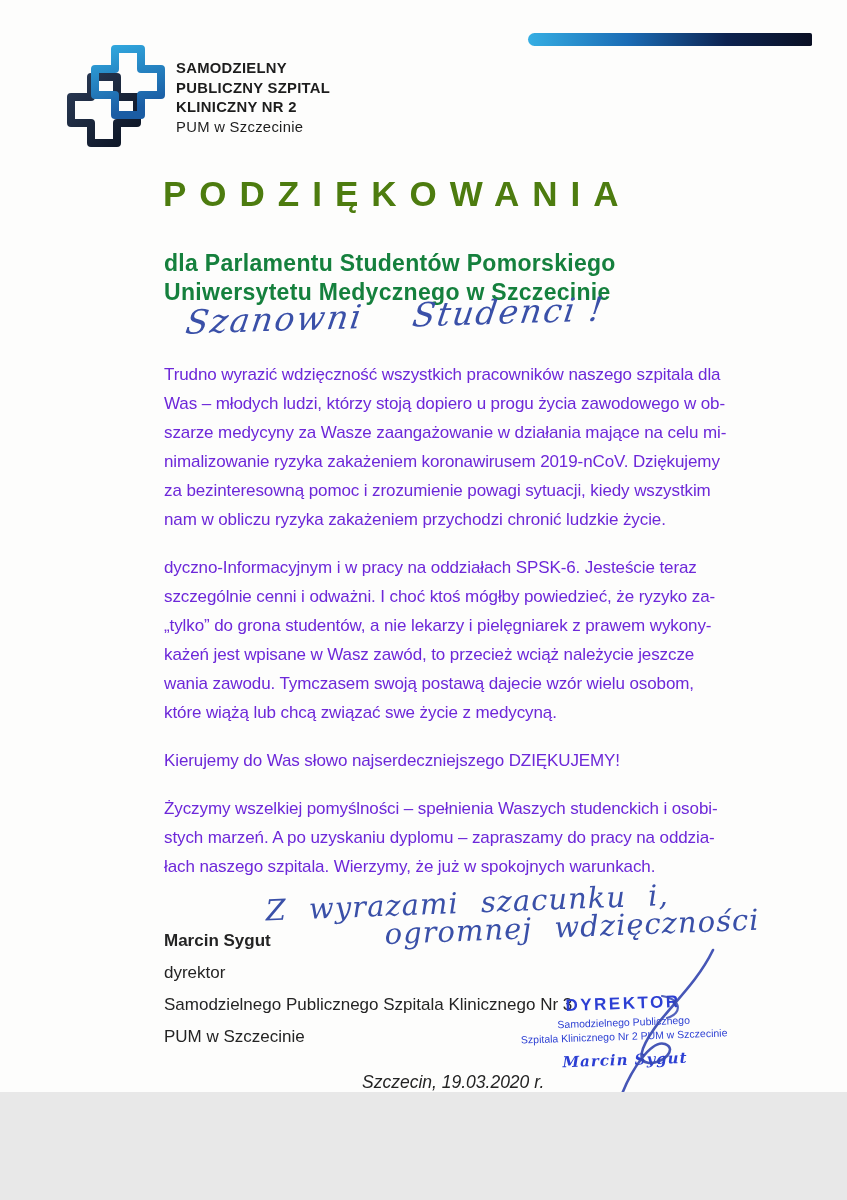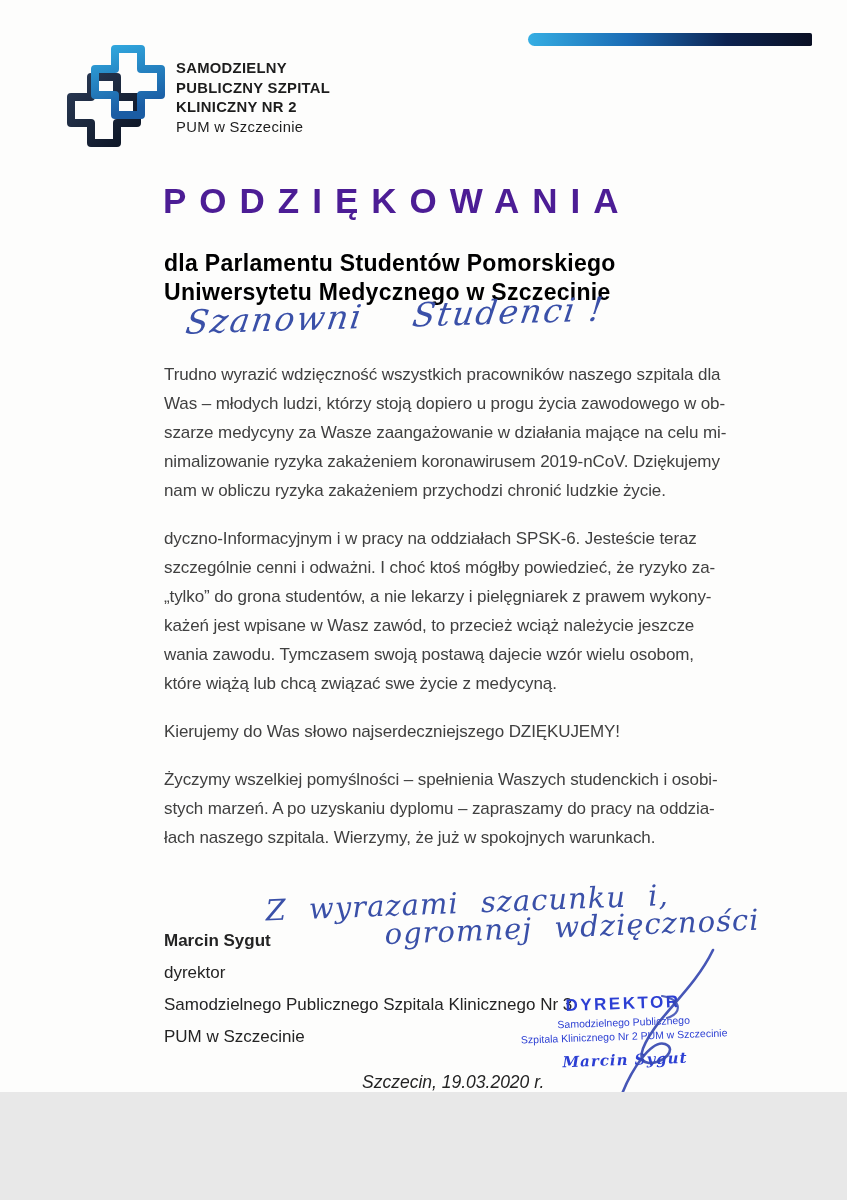--- a/index.html
+++ b/index.html
@@ -12,37 +12,37 @@
   #logo-mark{position:absolute;left:64px;top:36px;}
   #logo-text{position:absolute;left:176px;top:59px;}
   #logo-text .lt{font-size:14.8px;font-weight:700;line-height:19.5px;color:#1d1d1d;letter-spacing:.3px;}
   #logo-text .lt.reg{font-weight:400;}
   .bar{position:absolute;height:13px;}
   #bar-top{left:528px;top:33px;width:284px;border-radius:7px 2px 2px 7px;
     background:linear-gradient(90deg,#35aee3 0%,#1b6cb5 35%,#0d2350 70%,#0a1024 100%);}
   #bar-bottom{left:61px;top:1157px;width:284px;border-radius:2px 7px 7px 2px;
     background:linear-gradient(90deg,#0a1024 0%,#0d2350 30%,#1b6cb5 65%,#35aee3 100%);}
   
-  #doc-title{position:absolute;left:163px;top:181px;font-size:35px;font-weight:700;
-    letter-spacing:13px;color:#4c1d95;white-space:nowrap;}
+  #doc-title{position:absolute;left:163px;top:174px;font-size:35px;font-weight:700;
+    letter-spacing:13px;color:#4d7c0f;white-space:nowrap;}
   
   #recipient{position:absolute;left:164px;top:249px;font-size:23px;font-weight:700;
-    line-height:29px;color:#000000;letter-spacing:.3px;}
+    line-height:29px;color:#15803d;letter-spacing:.3px;}
   #recipient div{white-space:nowrap;}
   
   .hand{font-family:"DejaVu Serif",serif;font-style:italic;color:#3a50a8;}
   #salutation{position:absolute;left:186px;top:296px;font-size:33px;letter-spacing:2px;
     white-space:pre;transform:rotate(-1.8deg) skewX(-10deg);}
   #closing-hand{position:absolute;left:266px;top:884px;font-size:29px;letter-spacing:1px;
     word-spacing:12px;transform:rotate(-2.2deg);}
   #closing-hand .cl2{margin-left:118px;margin-top:-6px;white-space:nowrap;}
   #closing-hand .cl1{white-space:nowrap;}
   
   #body-text{position:absolute;left:164px;top:360px;font-size:17px;line-height:29px;
-    color:#404040;letter-spacing:-.1px;}
+    color:#6d28d9;letter-spacing:-.1px;}
   #body-text .para{margin:0 0 19px 0;}
   #body-text .bl{white-space:nowrap;}
   
   #sig-block{position:absolute;left:164px;top:925px;font-size:17px;line-height:32px;color:#242424;}
   #sig-block .sig-name{font-weight:700;}
   #sig-block div{white-space:nowrap;}
   
   #stamp{position:absolute;left:528px;top:994px;width:192px;display:flex;flex-direction:column;
     align-items:center;color:#2c3fd3;transform:rotate(-2deg);}
   #stamp .stamp-title{font-size:17px;font-weight:700;letter-spacing:2.5px;}
@@ -92,20 +92,21 @@
   </div>
 
   <div id="salutation" class="hand">Szanowni    Studenci !</div>
 
   <div id="body-text">
     <div class="para">
       <div class="bl">Trudno wyrazić wdzięczność wszystkich pracowników naszego szpitala dla</div>
       <div class="bl">Was – młodych ludzi, którzy stoją dopiero u progu życia zawodowego w ob-</div>
       <div class="bl">szarze medycyny za Wasze zaangażowanie w działania mające na celu mi-</div>
       <div class="bl">nimalizowanie ryzyka zakażeniem koronawirusem 2019-nCoV. Dziękujemy</div>
+      <div class="bl">za bezinteresowną pomoc i zrozumienie powagi sytuacji, kiedy wszystkim</div>
       <div class="bl">nam w obliczu ryzyka zakażeniem przychodzi chronić ludzkie życie.</div>
     </div>
     <div class="para">
       <div class="bl">dyczno-Informacyjnym i w pracy na oddziałach SPSK-6. Jesteście teraz</div>
       <div class="bl">szczególnie cenni i odważni. I choć ktoś mógłby powiedzieć, że ryzyko za-</div>
       <div class="bl">„tylko” do grona studentów, a nie lekarzy i pielęgniarek z prawem wykony-</div>
       <div class="bl">każeń jest wpisane w Wasz zawód, to przecież wciąż należycie jeszcze</div>
       <div class="bl">wania zawodu. Tymczasem swoją postawą dajecie wzór wielu osobom,</div>
       <div class="bl">które wiążą lub chcą związać swe życie z medycyną.</div>
     </div>

